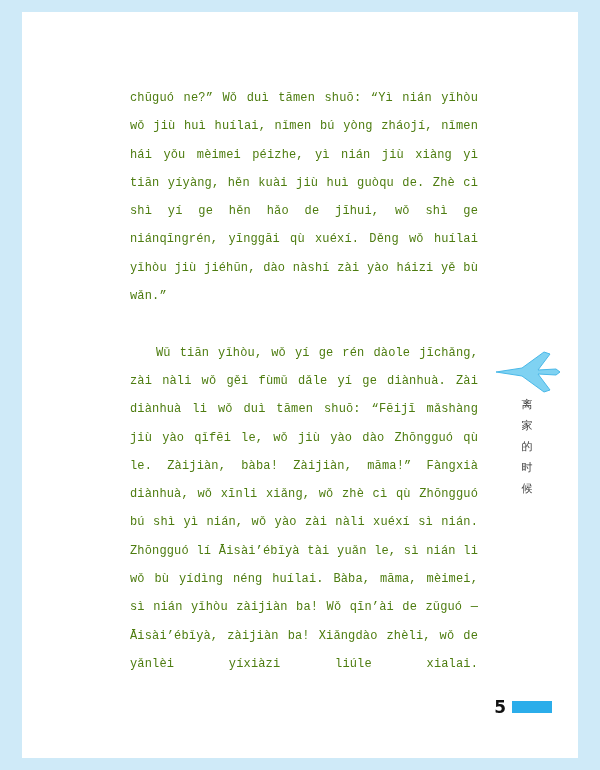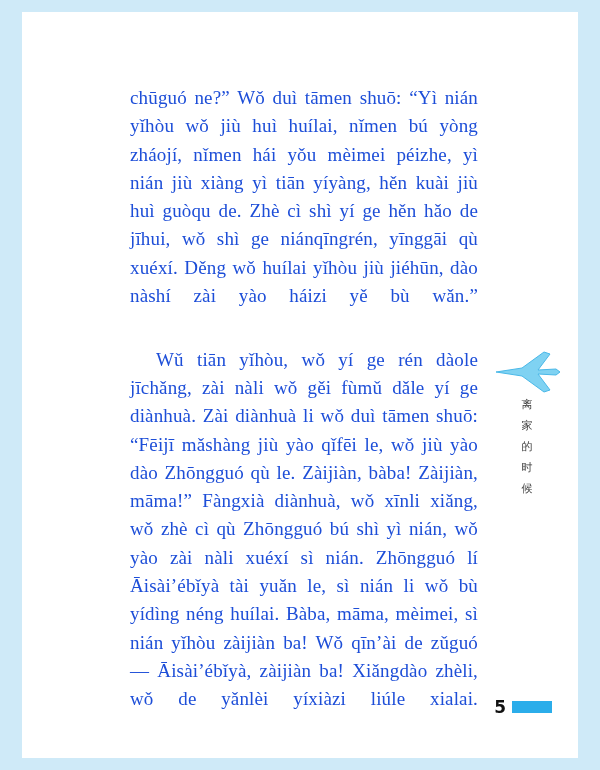--- a/index.html
+++ b/index.html
@@ -31,33 +31,33 @@
     background: #ffffff;
   }
   .text-col {
     position: absolute;
     left: 108px;
     top: 72px;
     width: 348px;
   }
   p.para {
     margin: 0 0 0 0;
-    font-size: 19px;
+    font-size: 12px;
     line-height: 28.3px;
-    color: #1d4ed8;
+    color: #4d7c0f;
     text-align: justify;
     text-justify: inter-word;
     letter-spacing: 0.15px;
-    font-family: Liberation Serif, serif;
+    font-family: Liberation Mono, monospace;
   }
   p.para.indent {
     text-indent: 26px;
   }
   p.para + p.para {
-    margin-top: 7px;
+    margin-top: 0;
   }
   
   p.para::after {
     content: "";
     display: inline-block;
     width: 100%;
   }
   .plane-art {
     position: absolute;
     left: 470px;

